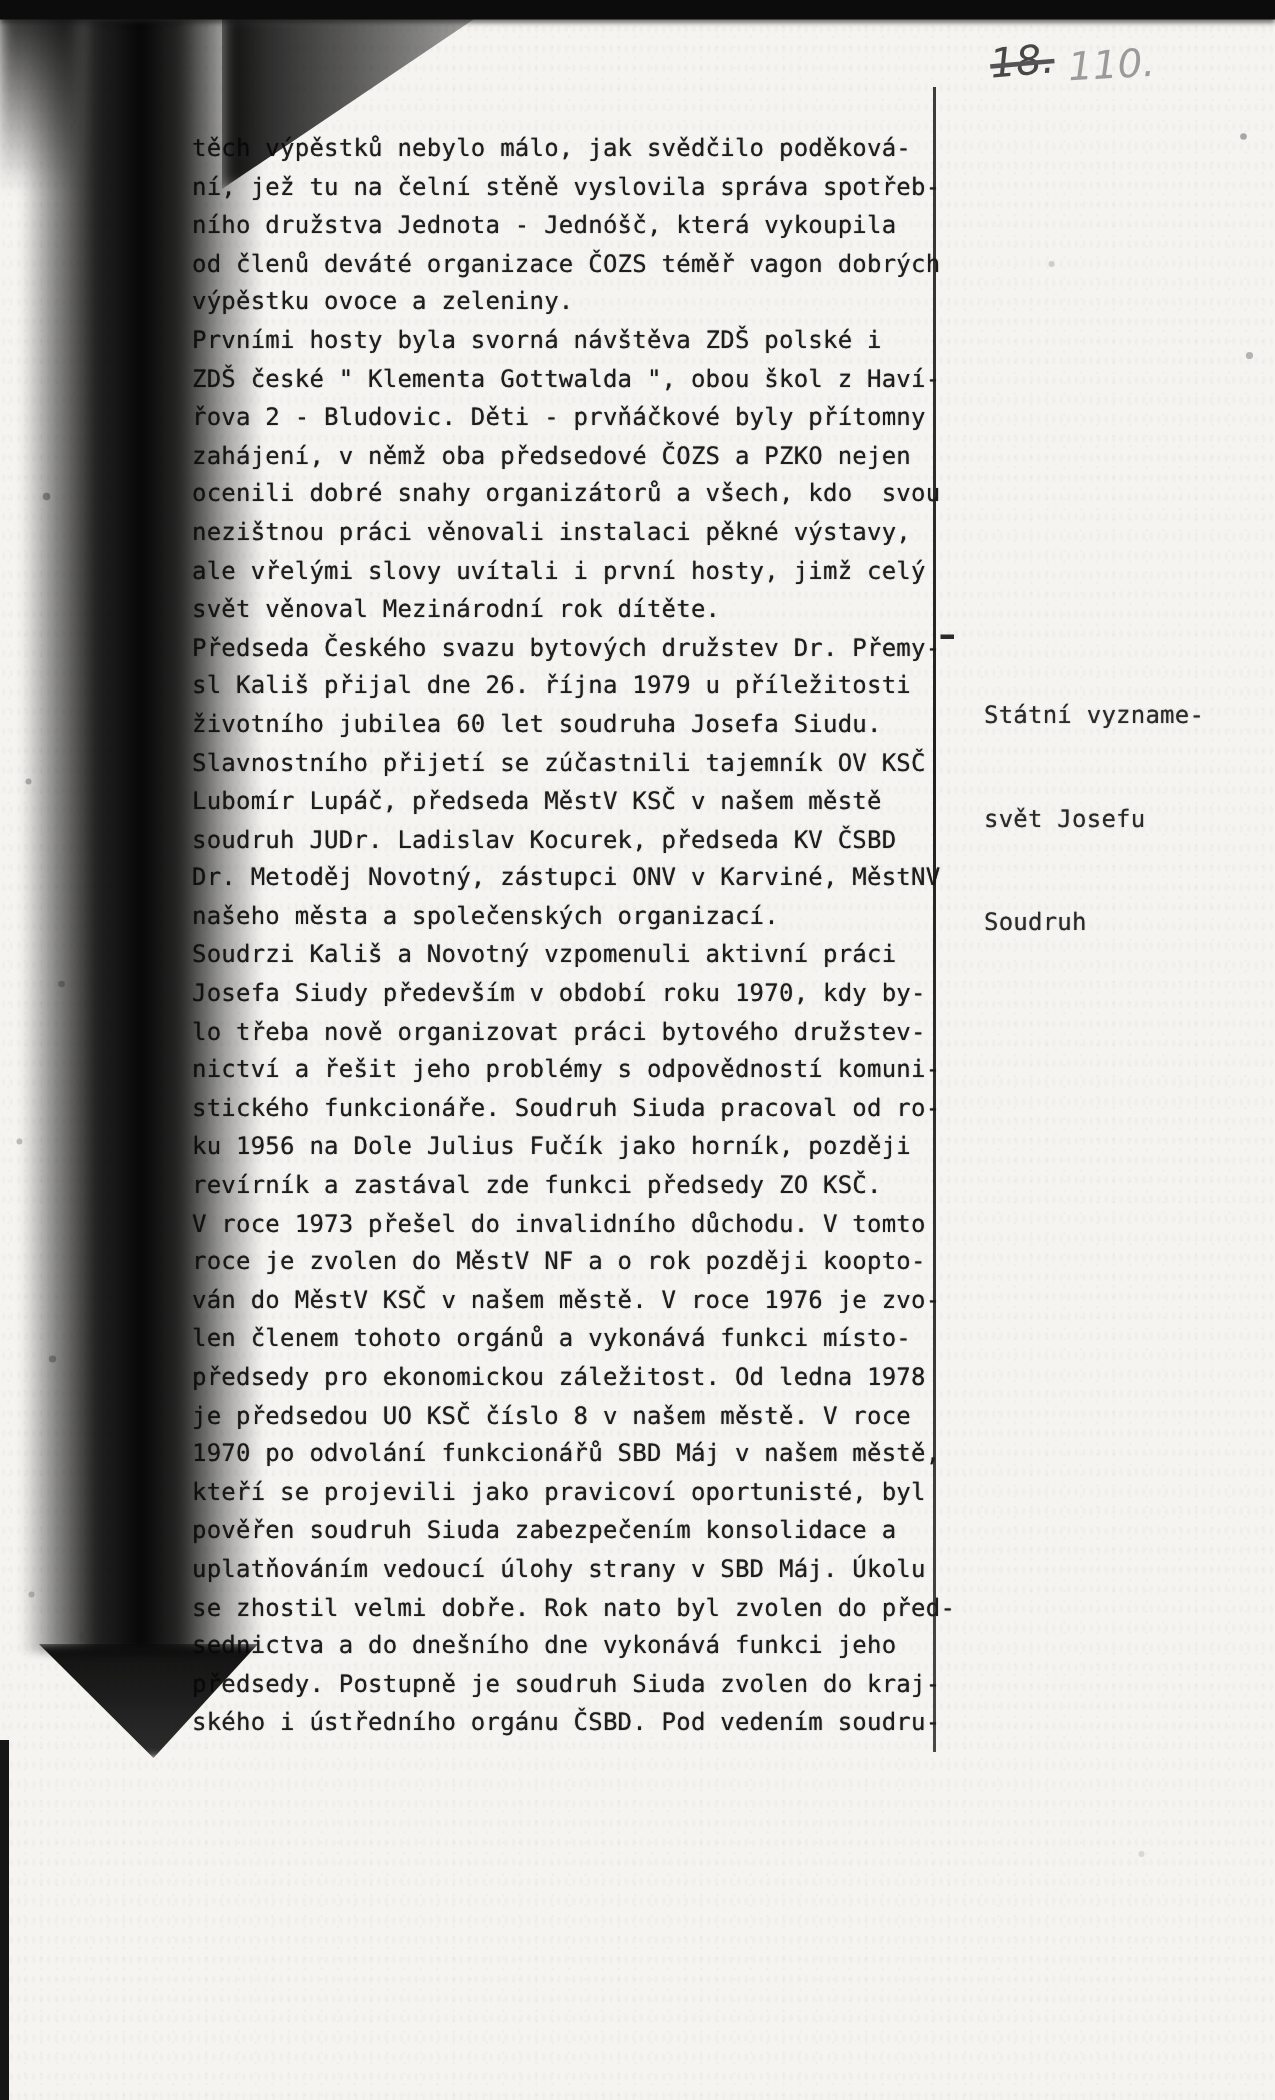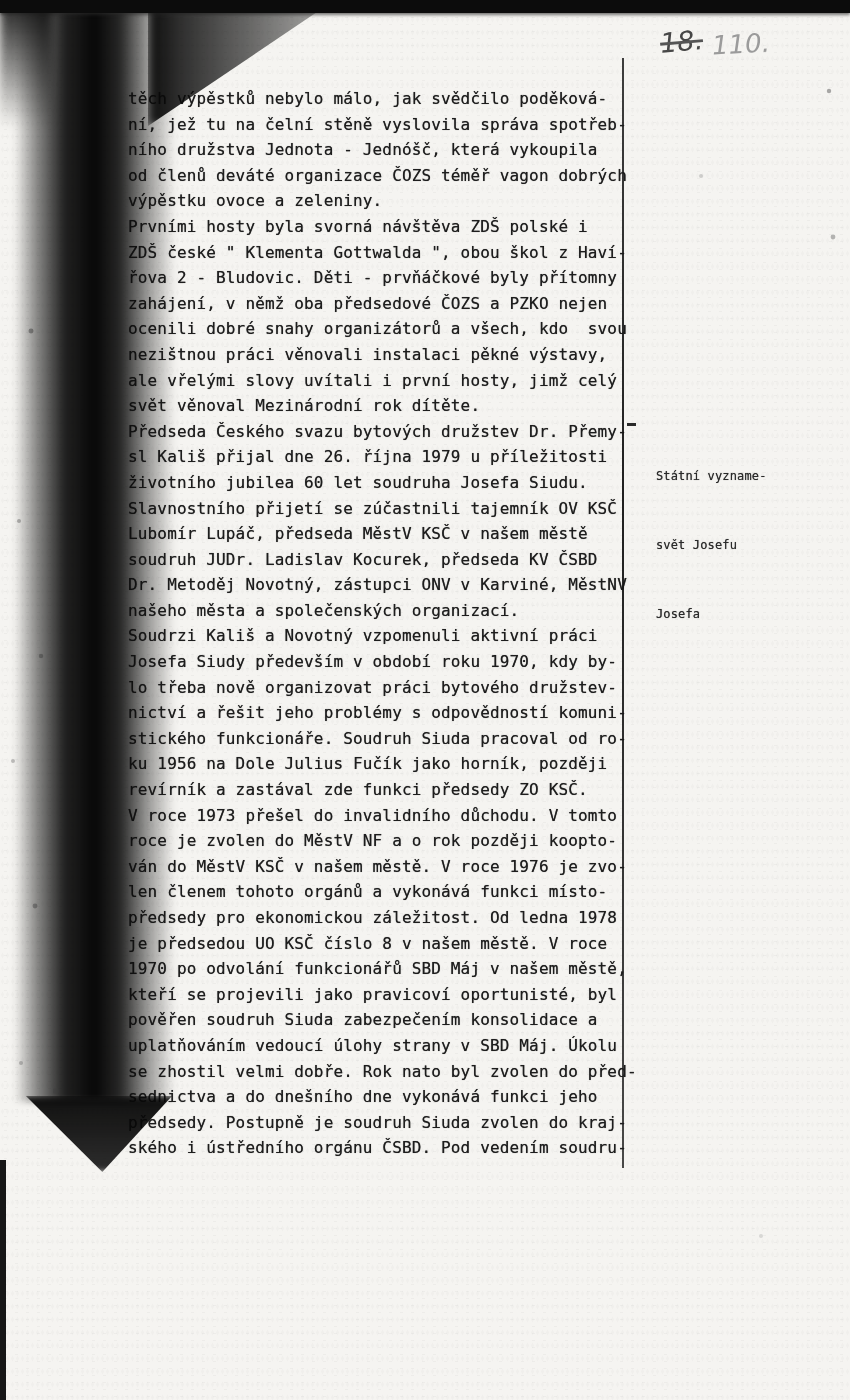--- a/index.html
+++ b/index.html
@@ -24,21 +24,21 @@
   .rule{
     position:absolute;left:622px;top:58px;width:2px;height:1110px;
     background:linear-gradient(to bottom, rgba(30,30,30,.85), rgba(20,20,20,.95) 40%, rgba(30,30,30,.8));
   }
   .rule-tick{
     position:absolute;left:627px;top:423px;width:9px;height:3px;background:#2a2a2a;
   }
   
   .margin-note{
     position:absolute;left:656px;top:419px;
-    font-size:12px;line-height:23px;letter-spacing:0.15px;
+    font-size:16px;line-height:23px;letter-spacing:0.15px;
     color:#2a2a2a;white-space:pre;
     text-shadow:0 0 0.7px rgba(30,30,30,0.7);
   }
   
   .hw{position:absolute;font-family:"DejaVu Sans", sans-serif;font-style:italic;}
   .hw-old{
     left:660px;top:26px;font-size:27px;color:#474747;
     transform:rotate(-5deg);
     text-decoration:line-through;text-decoration-thickness:2.5px;text-decoration-color:#555;
   }
@@ -100,21 +100,21 @@
 <div class="scan">
 
   <div class="body"><div class="tline">těch výpěstků nebylo málo, jak svědčilo poděková-</div><div class="tline">ní, jež tu na čelní stěně vyslovila správa spotřeb-</div><div class="tline">ního družstva Jednota - Jednóšč, která vykoupila</div><div class="tline">od členů deváté organizace ČOZS téměř vagon dobrých</div><div class="tline">výpěstku ovoce a zeleniny.</div><div class="tline">Prvními hosty byla svorná návštěva ZDŠ polské i</div><div class="tline">ZDŠ české " Klementa Gottwalda ", obou škol z Haví-</div><div class="tline">řova 2 - Bludovic. Děti - prvňáčkové byly přítomny</div><div class="tline">zahájení, v němž oba předsedové ČOZS a PZKO nejen</div><div class="tline">ocenili dobré snahy organizátorů a všech, kdo  svou</div><div class="tline">nezištnou práci věnovali instalaci pěkné výstavy,</div><div class="tline">ale vřelými slovy uvítali i první hosty, jimž celý</div><div class="tline">svět věnoval Mezinárodní rok dítěte.</div><div class="tline">Předseda Českého svazu bytových družstev Dr. Přemy-</div><div class="tline">sl Kališ přijal dne 26. října 1979 u příležitosti</div><div class="tline">životního jubilea 60 let soudruha Josefa Siudu.</div><div class="tline">Slavnostního přijetí se zúčastnili tajemník OV KSČ</div><div class="tline">Lubomír Lupáč, předseda MěstV KSČ v našem městě</div><div class="tline">soudruh JUDr. Ladislav Kocurek, předseda KV ČSBD</div><div class="tline">Dr. Metoděj Novotný, zástupci ONV v Karviné, MěstNV</div><div class="tline">našeho města a společenských organizací.</div><div class="tline">Soudrzi Kališ a Novotný vzpomenuli aktivní práci</div><div class="tline">Josefa Siudy především v období roku 1970, kdy by-</div><div class="tline">lo třeba nově organizovat práci bytového družstev-</div><div class="tline">nictví a řešit jeho problémy s odpovědností komuni-</div><div class="tline">stického funkcionáře. Soudruh Siuda pracoval od ro-</div><div class="tline">ku 1956 na Dole Julius Fučík jako horník, později</div><div class="tline">revírník a zastával zde funkci předsedy ZO KSČ.</div><div class="tline">V roce 1973 přešel do invalidního důchodu. V tomto</div><div class="tline">roce je zvolen do MěstV NF a o rok později koopto-</div><div class="tline">ván do MěstV KSČ v našem městě. V roce 1976 je zvo-</div><div class="tline">len členem tohoto orgánů a vykonává funkci místo-</div><div class="tline">předsedy pro ekonomickou záležitost. Od ledna 1978</div><div class="tline">je předsedou UO KSČ číslo 8 v našem městě. V roce</div><div class="tline">1970 po odvolání funkcionářů SBD Máj v našem městě,</div><div class="tline">kteří se projevili jako pravicoví oportunisté, byl</div><div class="tline">pověřen soudruh Siuda zabezpečením konsolidace a</div><div class="tline">uplatňováním vedoucí úlohy strany v SBD Máj. Úkolu</div><div class="tline">se zhostil velmi dobře. Rok nato byl zvolen do před-</div><div class="tline">sednictva a do dnešního dne vykonává funkci jeho</div><div class="tline">předsedy. Postupně je soudruh Siuda zvolen do kraj-</div><div class="tline">ského i ústředního orgánu ČSBD. Pod vedením soudru-</div></div>
 
   <div class="rule"></div>
   <div class="rule-tick"></div>
 
   <div class="margin-note">
     <div>Státní vyzname-</div>
     <div>svět Josefu</div>
-    <div>Josefa</div>
+    <div>Soudruh</div>
   </div>
 
   <div class="hw hw-old">18.</div>
   <div class="hw hw-new">110.</div>
 
   <div class="gutter-band"></div>
   <div class="gutter-wedge-tr"></div>
   <div class="gutter-wedge-tl"></div>
   <div class="gutter-vtip"></div>
   <div class="topband"></div>

